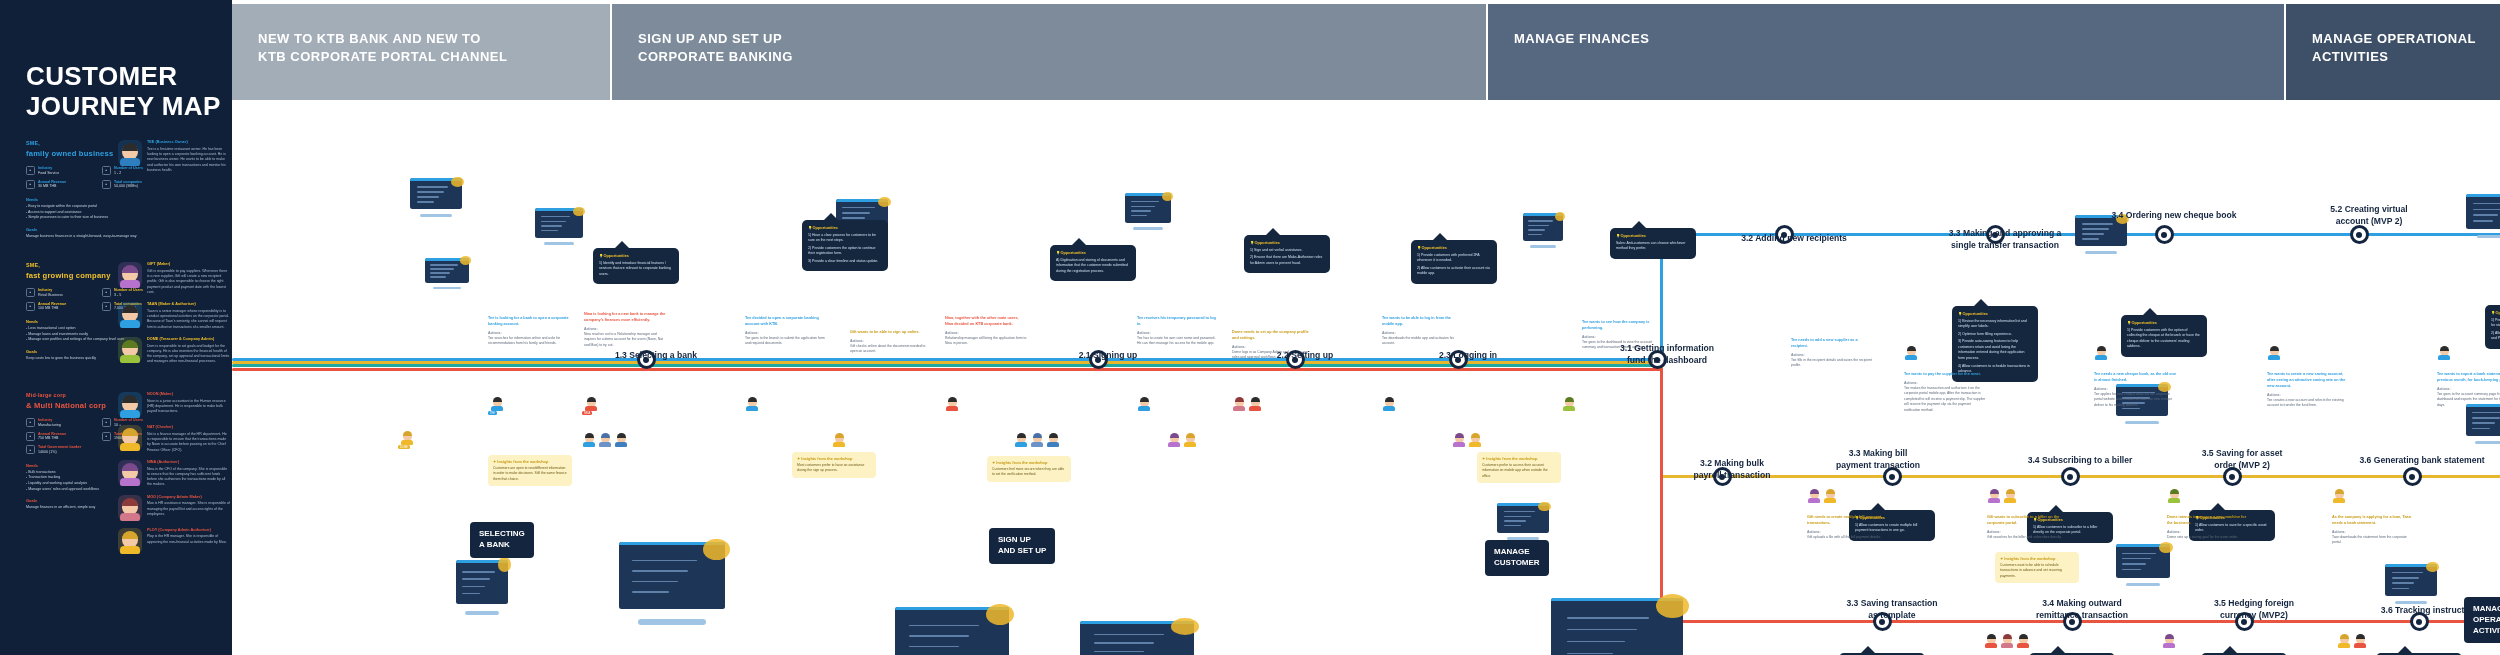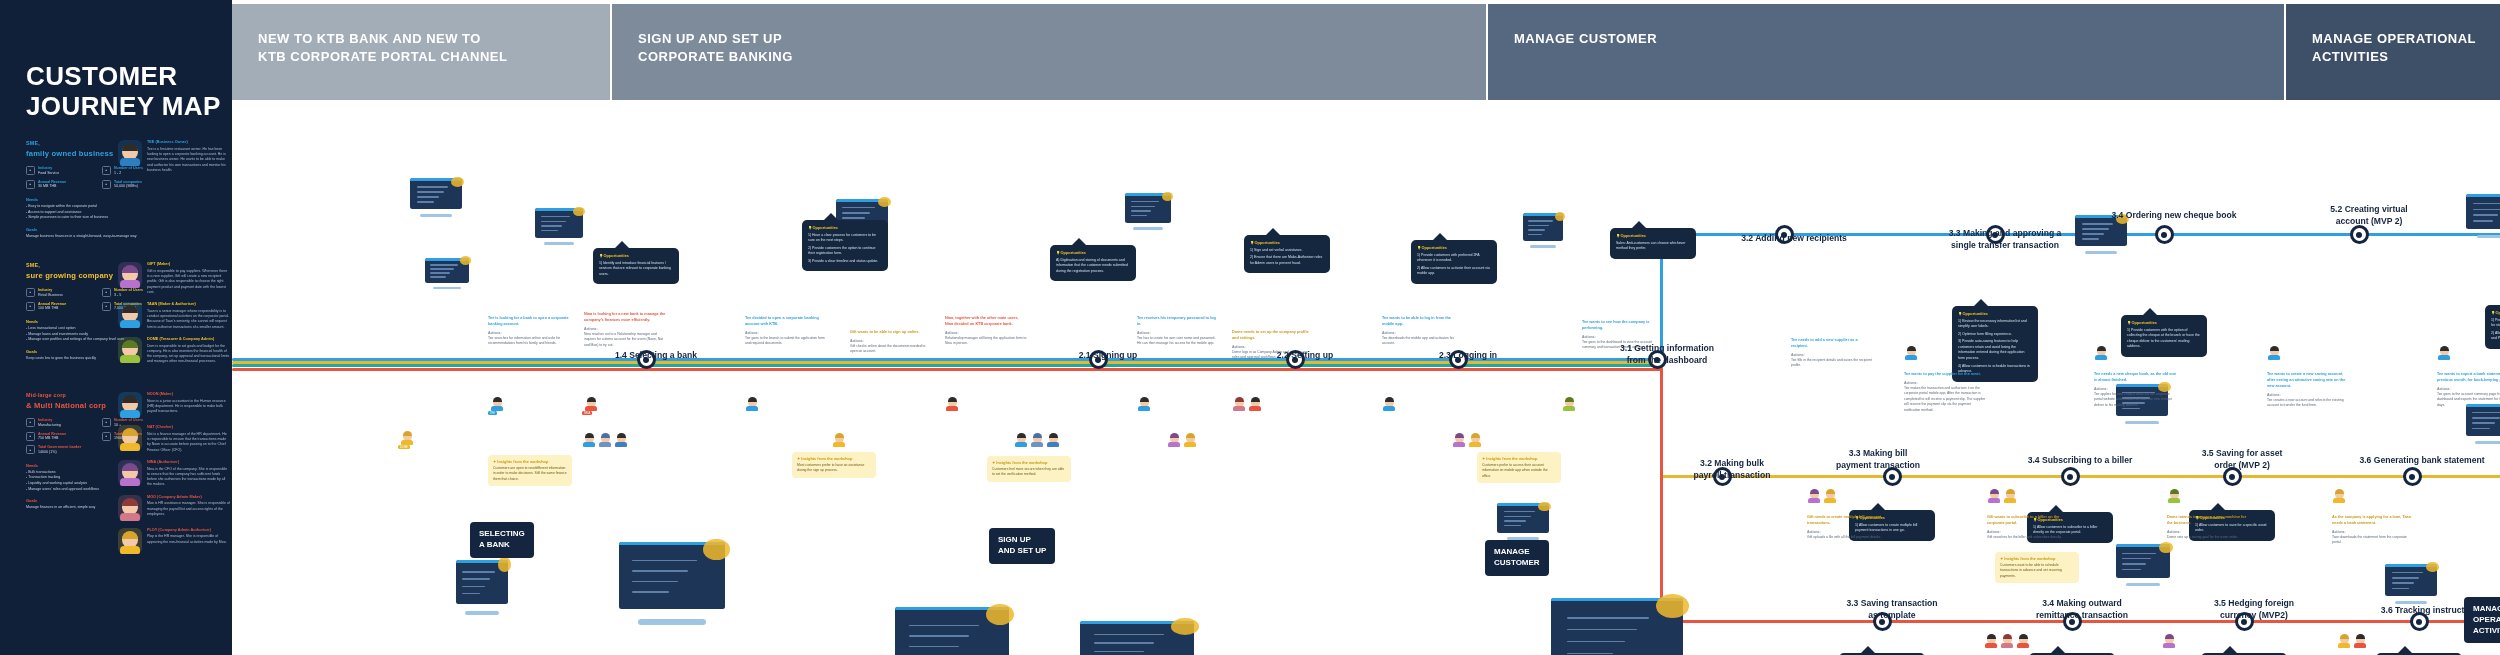--- a/index.html
+++ b/index.html
@@ -215,21 +215,21 @@
               <div class="pname">TEE (Business Owner)</div>
               <div class="pdesc">Tee is a first-time restaurant owner. He has been looking to open a corporate banking account. He is new business owner. He wants to be able to make and authorise his own transactions and monitor his business health.</div>
             </div>
           </div>
         </div>
       </div>
       <div class="persona-block seg-yellow" style="top: 262px;">
         <div style="position: absolute; left: 26px; top: 0px; width: 118px;">
           <div class="pb-head">
             <div>SME,</div>
-            <div class="l2">sure growing company</div>
+            <div class="l2">fast growing company</div>
           </div>
           <div class="facts">
             <div class="fact">
               <div class="fact-ic">▪</div>
               <div class="fact-tx">
                 <div class="fact-k">Industry</div>
                 <div class="fact-v">Retail Business</div>
               </div>
             </div>
             <div class="fact">
@@ -428,21 +428,21 @@
 <div id="phases">
     <div class="phase" style="left: 0px; width: 378px; background: rgb(163, 173, 184);">
       <div>NEW TO KTB BANK AND NEW TO</div>
       <div>KTB CORPORATE PORTAL CHANNEL</div>
     </div>
     <div class="phase" style="left: 380px; width: 874px; background: rgb(125, 139, 155);">
       <div>SIGN UP AND SET UP</div>
       <div>CORPORATE BANKING</div>
     </div>
     <div class="phase" style="left: 1256px; width: 796px; background: rgb(86, 104, 128);">
-      <div>MANAGE CUSTOMER</div>
+      <div>MANAGE FINANCES</div>
     </div>
     <div class="phase" style="left: 2054px; width: 214px; background: rgb(62, 80, 104);">
       <div>MANAGE OPERATIONAL</div>
       <div>ACTIVITIES</div>
     </div>
   </div>
 
 <div id="canvas">
   <div id="rails-host">
       <div class="rail rail-red" style="left: 0px; top: 268px; width: 1430px;"></div>
@@ -1063,21 +1063,21 @@
           <div class="h" style="background: rgb(44, 44, 44);"></div>
           <div class="b" style="background: rgb(232, 84, 63);"></div>
         </div>
       </div>
     </div>
   <div id="nodes-host">
       <div class="node" style="left: 404.5px; top: 250px;">
         <i></i>
       </div>
       <div class="stage-lbl" style="left: 414px; top: 250px;">
-        <div>1.4 Selecting a bank</div>
+        <div>1.3 Selecting a bank</div>
       </div>
       <div class="node" style="left: 856.5px; top: 250px;">
         <i></i>
       </div>
       <div class="stage-lbl" style="left: 866px; top: 250px;">
         <div>2.1 Signing up</div>
       </div>
       <div class="node" style="left: 1053.5px; top: 250px;">
         <i></i>
       </div>
@@ -1088,21 +1088,21 @@
         <i></i>
       </div>
       <div class="stage-lbl" style="left: 1226px; top: 250px;">
         <div>2.3 Logging in</div>
       </div>
       <div class="node" style="left: 1415.5px; top: 250px;">
         <i></i>
       </div>
       <div class="stage-lbl" style="left: 1425px; top: 243px;">
         <div>3.1 Getting information</div>
-        <div>from the dashboard</div>
+        <div>fund the dashboard</div>
       </div>
       <div class="node" style="left: 1542.5px; top: 125px;">
         <i></i>
       </div>
       <div class="stage-lbl" style="left: 1552px; top: 133px;">
         <div>3.2 Adding new recipients</div>
       </div>
       <div class="node" style="left: 1753.5px; top: 125px;">
         <i></i>
       </div>

